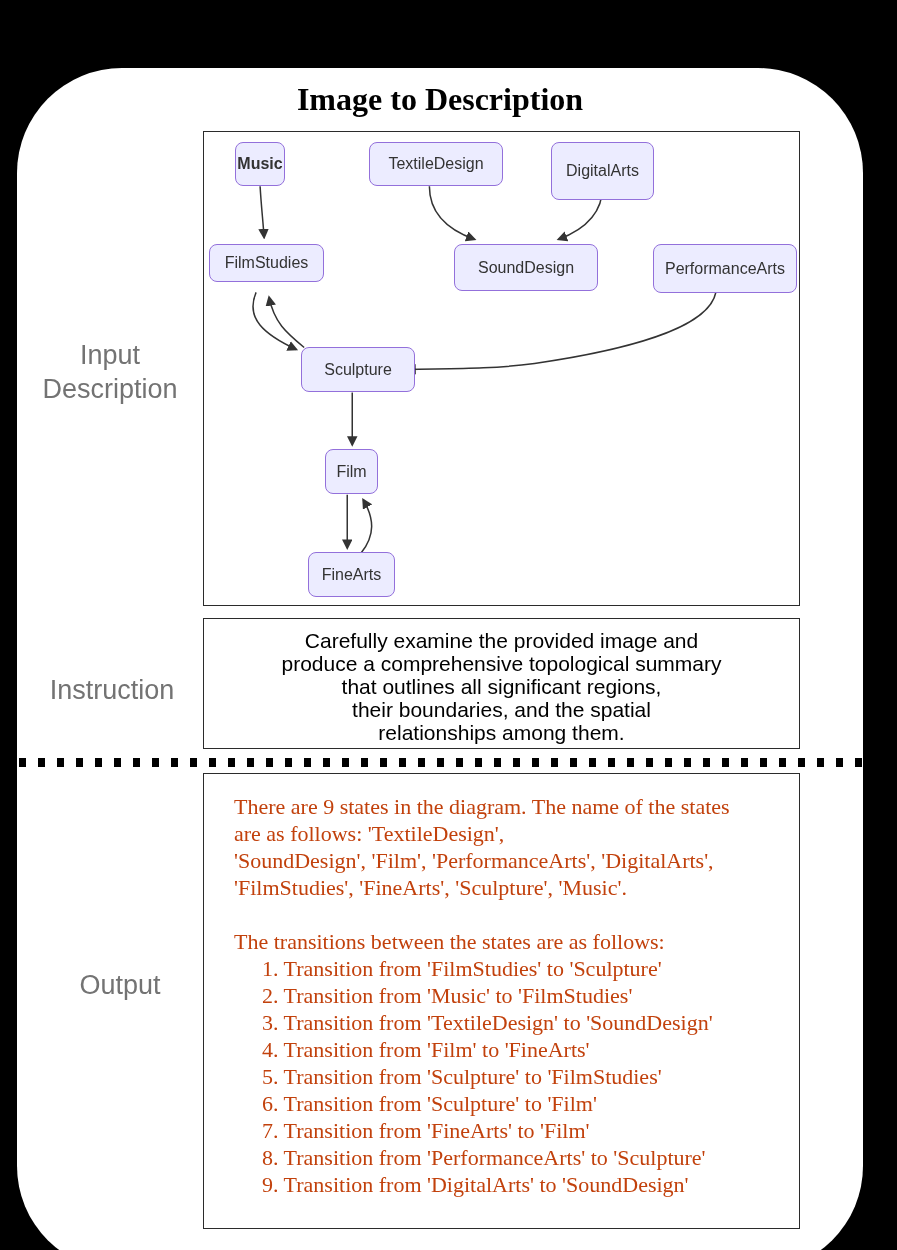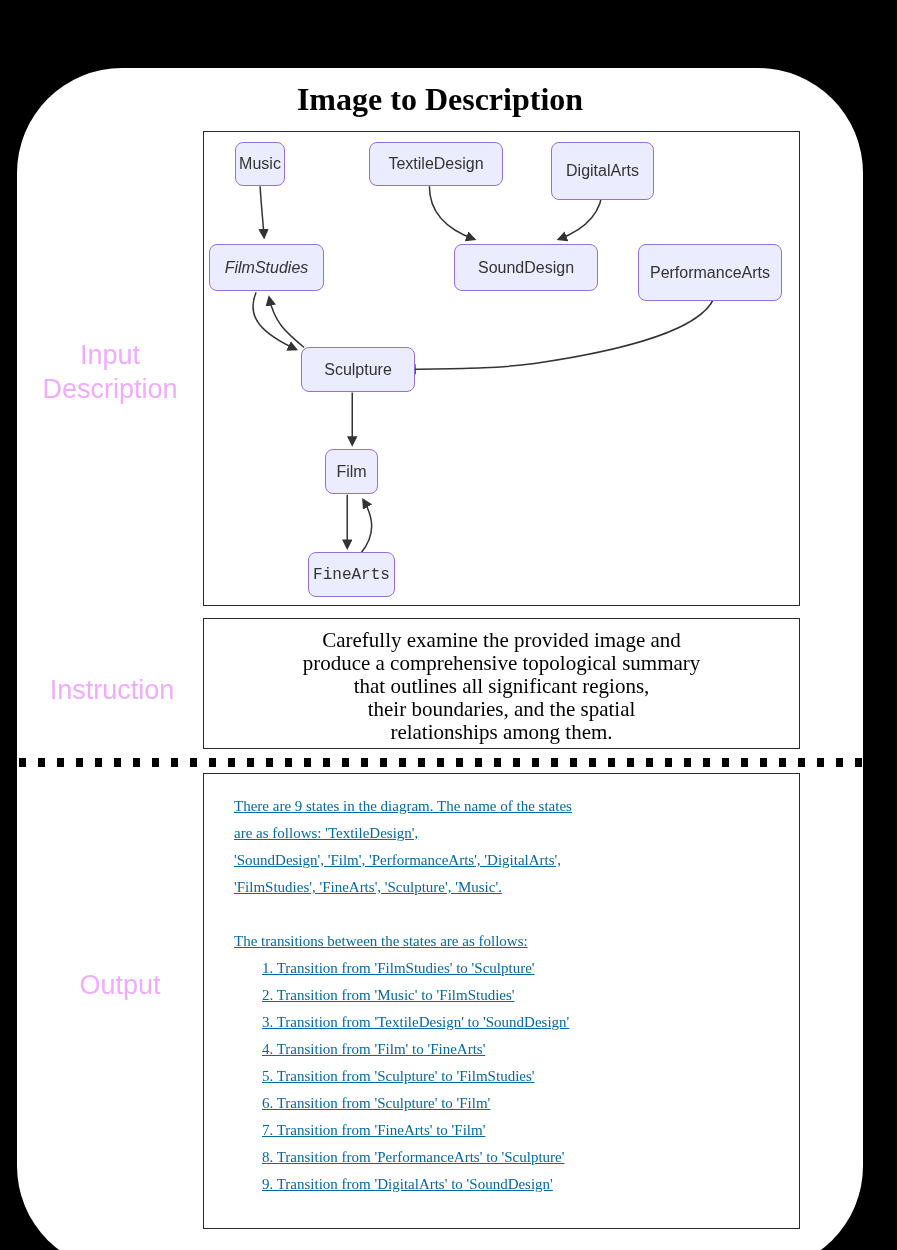--- a/index.html
+++ b/index.html
@@ -17,51 +17,51 @@
     font-weight:bold; font-size:32px; color:#000;
   }
   .panel {
     position:absolute; background:#fff; border:1.5px solid #2b2b2b; box-sizing:border-box;
   }
   .diagram-panel     { left:203px; top:88px;  width:597px; height:475px; }
   .instruction-panel { left:203px; top:575px; width:597px; height:131px; }
   .output-panel      { left:203px; top:730px; width:597px; height:456px; }
 
   .side-label {
-    position:absolute; width:200px; text-align:center; color:#f0abfc;
+    position:absolute; width:200px; text-align:center; color:#737373;
     font-size:27px; line-height:34px;
   }
   .label-input       { left:10px; top:295px; }
   .label-instruction { left:12px; top:630px; }
   .label-output      { left:20px;  top:925px; }
 
   .edges-svg { position:absolute; left:0; top:0; width:100%; height:100%; }
   .node {
     position:absolute; box-sizing:border-box;
     background:#ECECFF; border:1px solid #9370DB; border-radius:8px;
     display:flex; align-items:center; justify-content:center;
     font-size:16px; color:#333; white-space:nowrap;
   }
-  .n-music           { left:31px;  top:10px;  width:50px;  height:44px; }
+  .n-music           { left:31px;  top:10px;  width:50px;  height:44px;font-weight:bold; }
   .n-textiledesign   { left:165px; top:10px;  width:134px; height:44px; }
   .n-digitalarts     { left:347px; top:10px;  width:103px; height:58px; }
-  .n-filmstudies     { left:5px;   top:112px; width:115px; height:47px;font-style:italic; }
+  .n-filmstudies     { left:5px;   top:112px; width:115px; height:38px; }
   .n-sounddesign     { left:250px; top:112px; width:144px; height:47px; }
-  .n-performancearts { left:434px; top:112px; width:144px; height:57px; }
+  .n-performancearts { left:449px; top:112px; width:144px; height:49px; }
   .n-sculpture       { left:97px;  top:215px; width:114px;  height:45px;border-radius:8px; }
   .n-film            { left:121px; top:317px; width:53px;  height:45px; }
-  .n-finearts        { left:104px; top:420px; width:87px;  height:45px;font-family:Liberation Mono, monospace; }
+  .n-finearts        { left:104px; top:420px; width:87px;  height:45px; }
 
   .instruction-text {
     padding-top:10px; text-align:center; color:#000;
-    font-family:Liberation Serif, serif; font-size:21px; line-height:23px;
+    font-family:Liberation Sans, sans-serif; font-size:21px; line-height:23px;
   }
   .output-text {
-    padding:19px 10px 0 30px; color:#0369a1;
-    font-family:"Liberation Serif", serif; font-size:15px; line-height:27px;text-decoration:underline;
+    padding:19px 10px 0 30px; color:#c2410c;
+    font-family:"Liberation Serif", serif; font-size:22px; line-height:27px;
   }
   .out-line { min-height:27px; }
   .out-item { min-height:27px; padding-left:28px; }
 
   .dotted-divider {
     position:absolute; left:0; top:715px; width:897px; height:9px;
     background:repeating-linear-gradient(90deg,#000 0 7px, transparent 7px 19px);
   }
 </style>
 </head>

